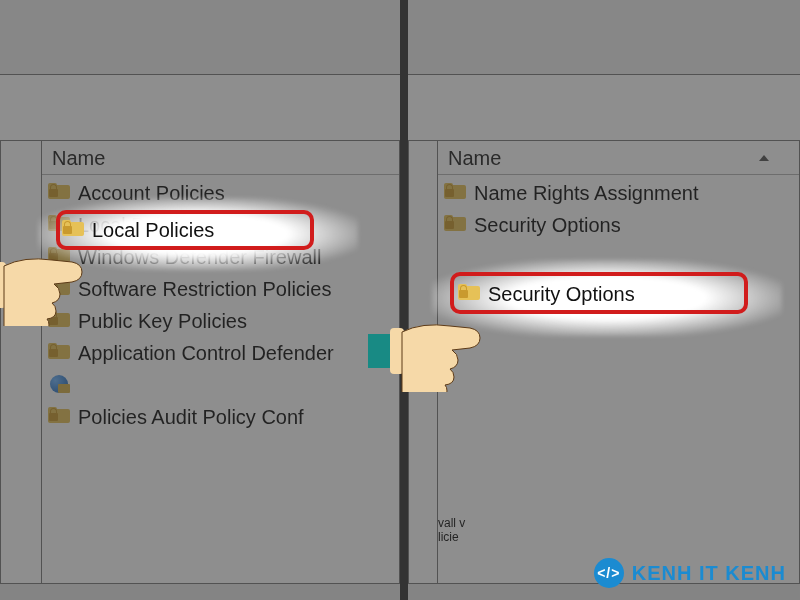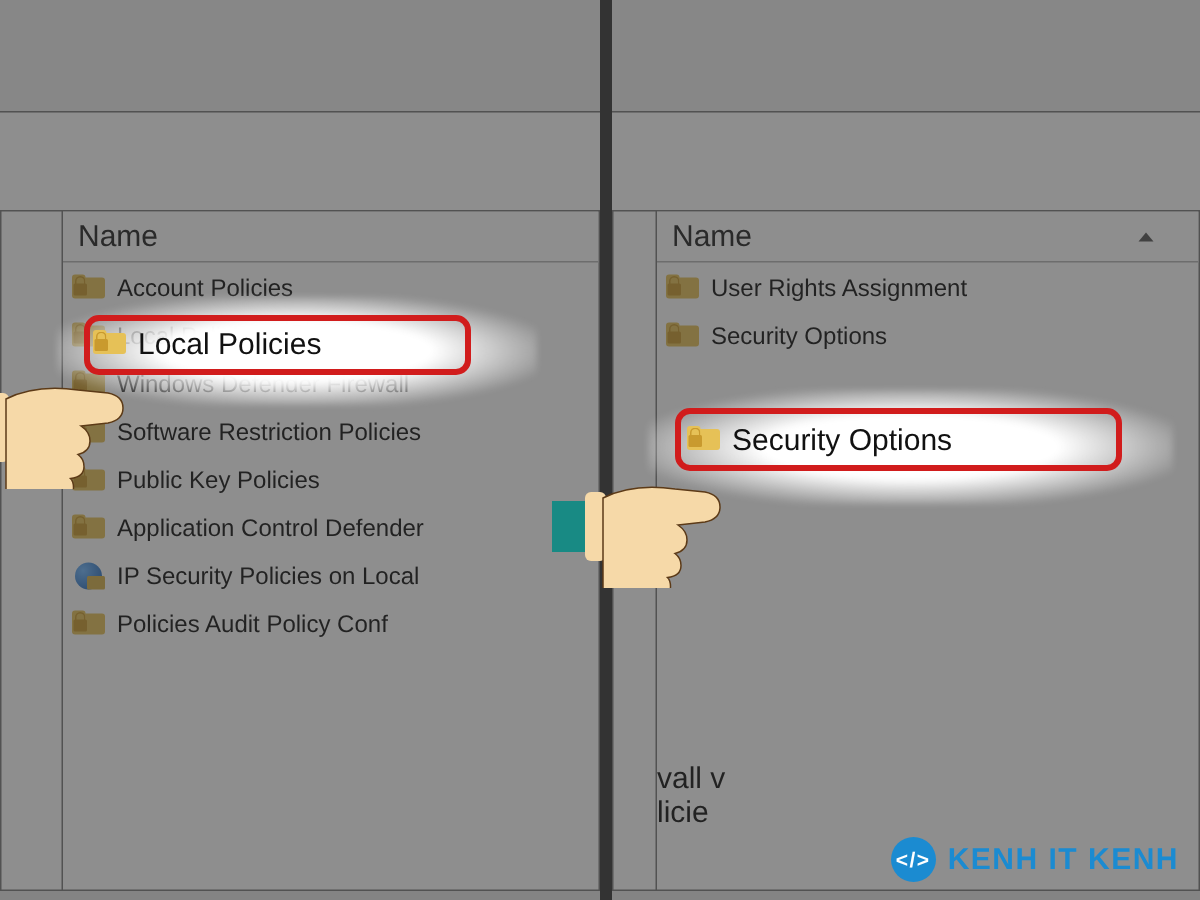--- a/index.html
+++ b/index.html
@@ -12,21 +12,21 @@
   }
   .dim-overlay {
     position: absolute; inset: 0;
     background: rgba(50,50,50,0.55);
     pointer-events: none;
     z-index: 50;
   }
 
   .pane {
     position: absolute;
-    top: 0; bottom: 6px;
+    top: 0; bottom: 16px;
     background: #fff;
   }
   .pane-left  { left: 0;  width: 400px; }
   .pane-right { left: 408px; width: 392px; }
   .pane-gap {
     position: absolute; top:0; bottom:0; left:400px; width:8px;
     background:#333; z-index:60;
   }
 
   
@@ -62,21 +62,21 @@
     position:absolute; right:30px; top:14px;
     width:0;height:0;border-left:5px solid transparent;border-right:5px solid transparent;
     border-bottom:6px solid #555;
   }
 
   .items { padding-top: 2px; }
   .row {
     display: flex; align-items: center;
     height: 32px;
     padding-left: 6px;
-    font-size: 16px;
+    font-size: 20px;
     color: #111;
     white-space: nowrap;
     position: relative;
   }
   .row .icon { width: 24px; height: 20px; margin-right: 6px; flex:0 0 24px; }
   .row .label { position: relative; z-index: 2; }
 
   
   .folder-icon { position: relative; }
   .folder-icon .fback {
@@ -138,21 +138,21 @@
     font-size:20px;
   }
   .watermark .logo {
     width:30px;height:30px;border-radius:50%;
     background:#1b8bd1; display:flex;align-items:center;justify-content:center;
     color:#fff; font-size:14px; font-weight:700;
   }
 
   
   .peek {
-    position:absolute; left:30px; bottom:40px; font-size:20px; color:#111;
+    position:absolute; left:30px; bottom:40px; font-size:12px; color:#111;
   }
 </style>
 </head>
 <body>
 
 <div class="canvas">
 
   <div class="pane pane-left">
     <div class="topband"></div>
     <div class="columns">
@@ -208,21 +208,20 @@
                 <span class="fback"></span>
                 <span class="lock"></span>
               </span>
               <span class="label">Application Control Defender</span>
             </div>
             <div class="row">
               <span class="icon globe-icon">
                 <span class="g"></span>
                 <span class="srv"></span>
               </span>
-              <span class="label">IP Security Policies on Local</span>
             </div>
             <div class="row">
               <span class="icon folder-icon">
                 <span class="ftab"></span>
                 <span class="fback"></span>
                 <span class="lock"></span>
               </span>
               <span class="label">Policies Audit Policy Conf</span>
             </div>
           </div>
@@ -241,21 +240,21 @@
           <span>Name</span>
           <span class="sort-caret"></span>
         </div>
         <div class="items" id="right-items">
             <div class="row">
               <span class="icon folder-icon">
                 <span class="ftab"></span>
                 <span class="fback"></span>
                 <span class="lock"></span>
               </span>
-              <span class="label">User Rights Assignment</span>
+              <span class="label">Name Rights Assignment</span>
             </div>
             <div class="row">
               <span class="icon folder-icon">
                 <span class="ftab"></span>
                 <span class="fback"></span>
                 <span class="lock"></span>
               </span>
               <span class="label">Security Options</span>
             </div>
           </div>

